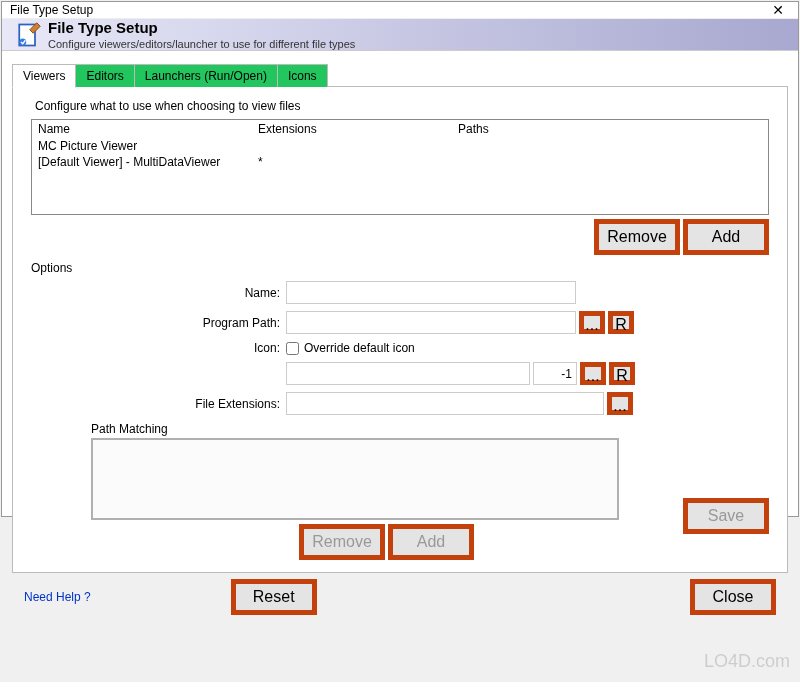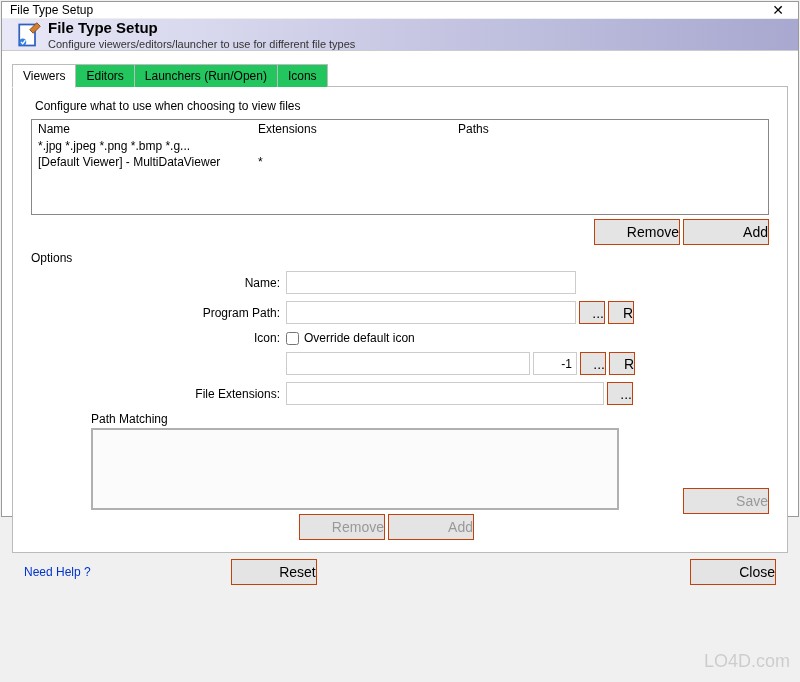--- a/index.html
+++ b/index.html
@@ -20,21 +20,21 @@
 .panel-desc { font-size: 12px; color: #000; margin-bottom: 6px; margin-left: 4px; }
 .list-box { border: 1px solid #888; height: 96px; background: #fff; margin-bottom: 4px; }
 .list-header { display: flex; padding: 2px 6px; }
 .list-header div { font-size: 12px; color: #000; }
 .col-name { width: 220px; }
 .col-ext { width: 200px; }
 .col-paths { flex: 1; }
 .list-row { display: flex; padding: 1px 6px; }
 .list-row div { font-size: 12px; color: #000; }
 .list-buttons { display: flex; justify-content: flex-end; gap: 3px; margin-bottom: 8px; }
-.btn { background: #e4e4e4; border: 1px solid #c2410c; padding: 4px 0; cursor: pointer; font-size: 14px; color: #000; text-align: right; }
+.btn { background: #e4e4e4; border: 5px solid #c2410c; padding: 4px 0; cursor: pointer; font-size: 16px; color: #000; text-align: center; }
 .btn.wide { width: 86px; }
 .btn.small { width: 26px; height: 23px; padding: 0; }
 .btn.disabled { color: #999; }
 .options-section { flex: 1; position: relative; }
 .options-label { font-size: 12px; position: relative; top: -2px; }
 .form-grid { margin-top: 4px; }
 .form-row { display: flex; align-items: center; margin-bottom: 7px; }
 .form-lbl { width: 255px; text-align: right; padding-right: 6px; font-size: 12px; color: #000; }
 .form-input { border: 1px solid #ccc; height: 23px; padding: 2px 4px; font-size: 12px; background: #fff; }
 .w-name { width: 290px; }
@@ -89,21 +89,21 @@
     <div class="tab-panel">
       <div class="panel-desc">Configure what to use when choosing to view files</div>
 
       <div class="list-box">
         <div class="list-header">
           <div class="col-name">Name</div>
           <div class="col-ext">Extensions</div>
           <div class="col-paths">Paths</div>
         </div>
         <div class="list-row">
-          <div class="col-ext">*.jpg *.jpeg *.png *.bmp *.g...</div>
+          <div class="col-name">MC Picture Viewer</div>
           <div class="col-paths"></div>
         </div>
         <div class="list-row">
           <div class="col-name">[Default Viewer] - MultiDataViewer</div>
           <div class="col-ext">*</div>
           <div class="col-paths"></div>
         </div>
       </div>
 
       <div class="list-buttons">

